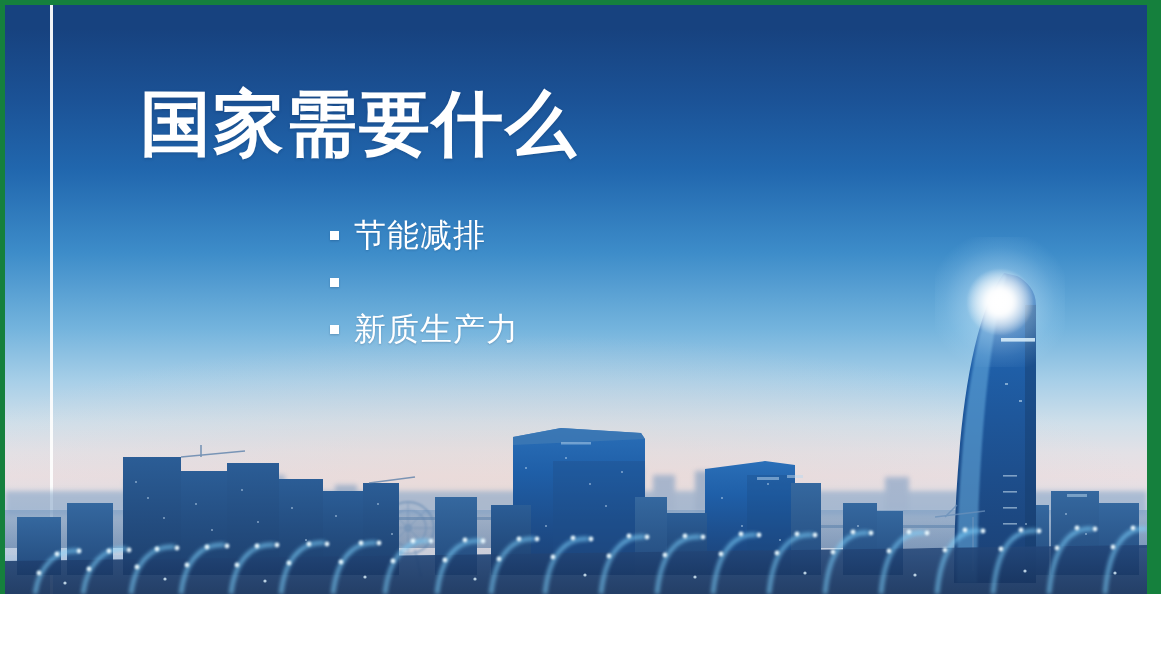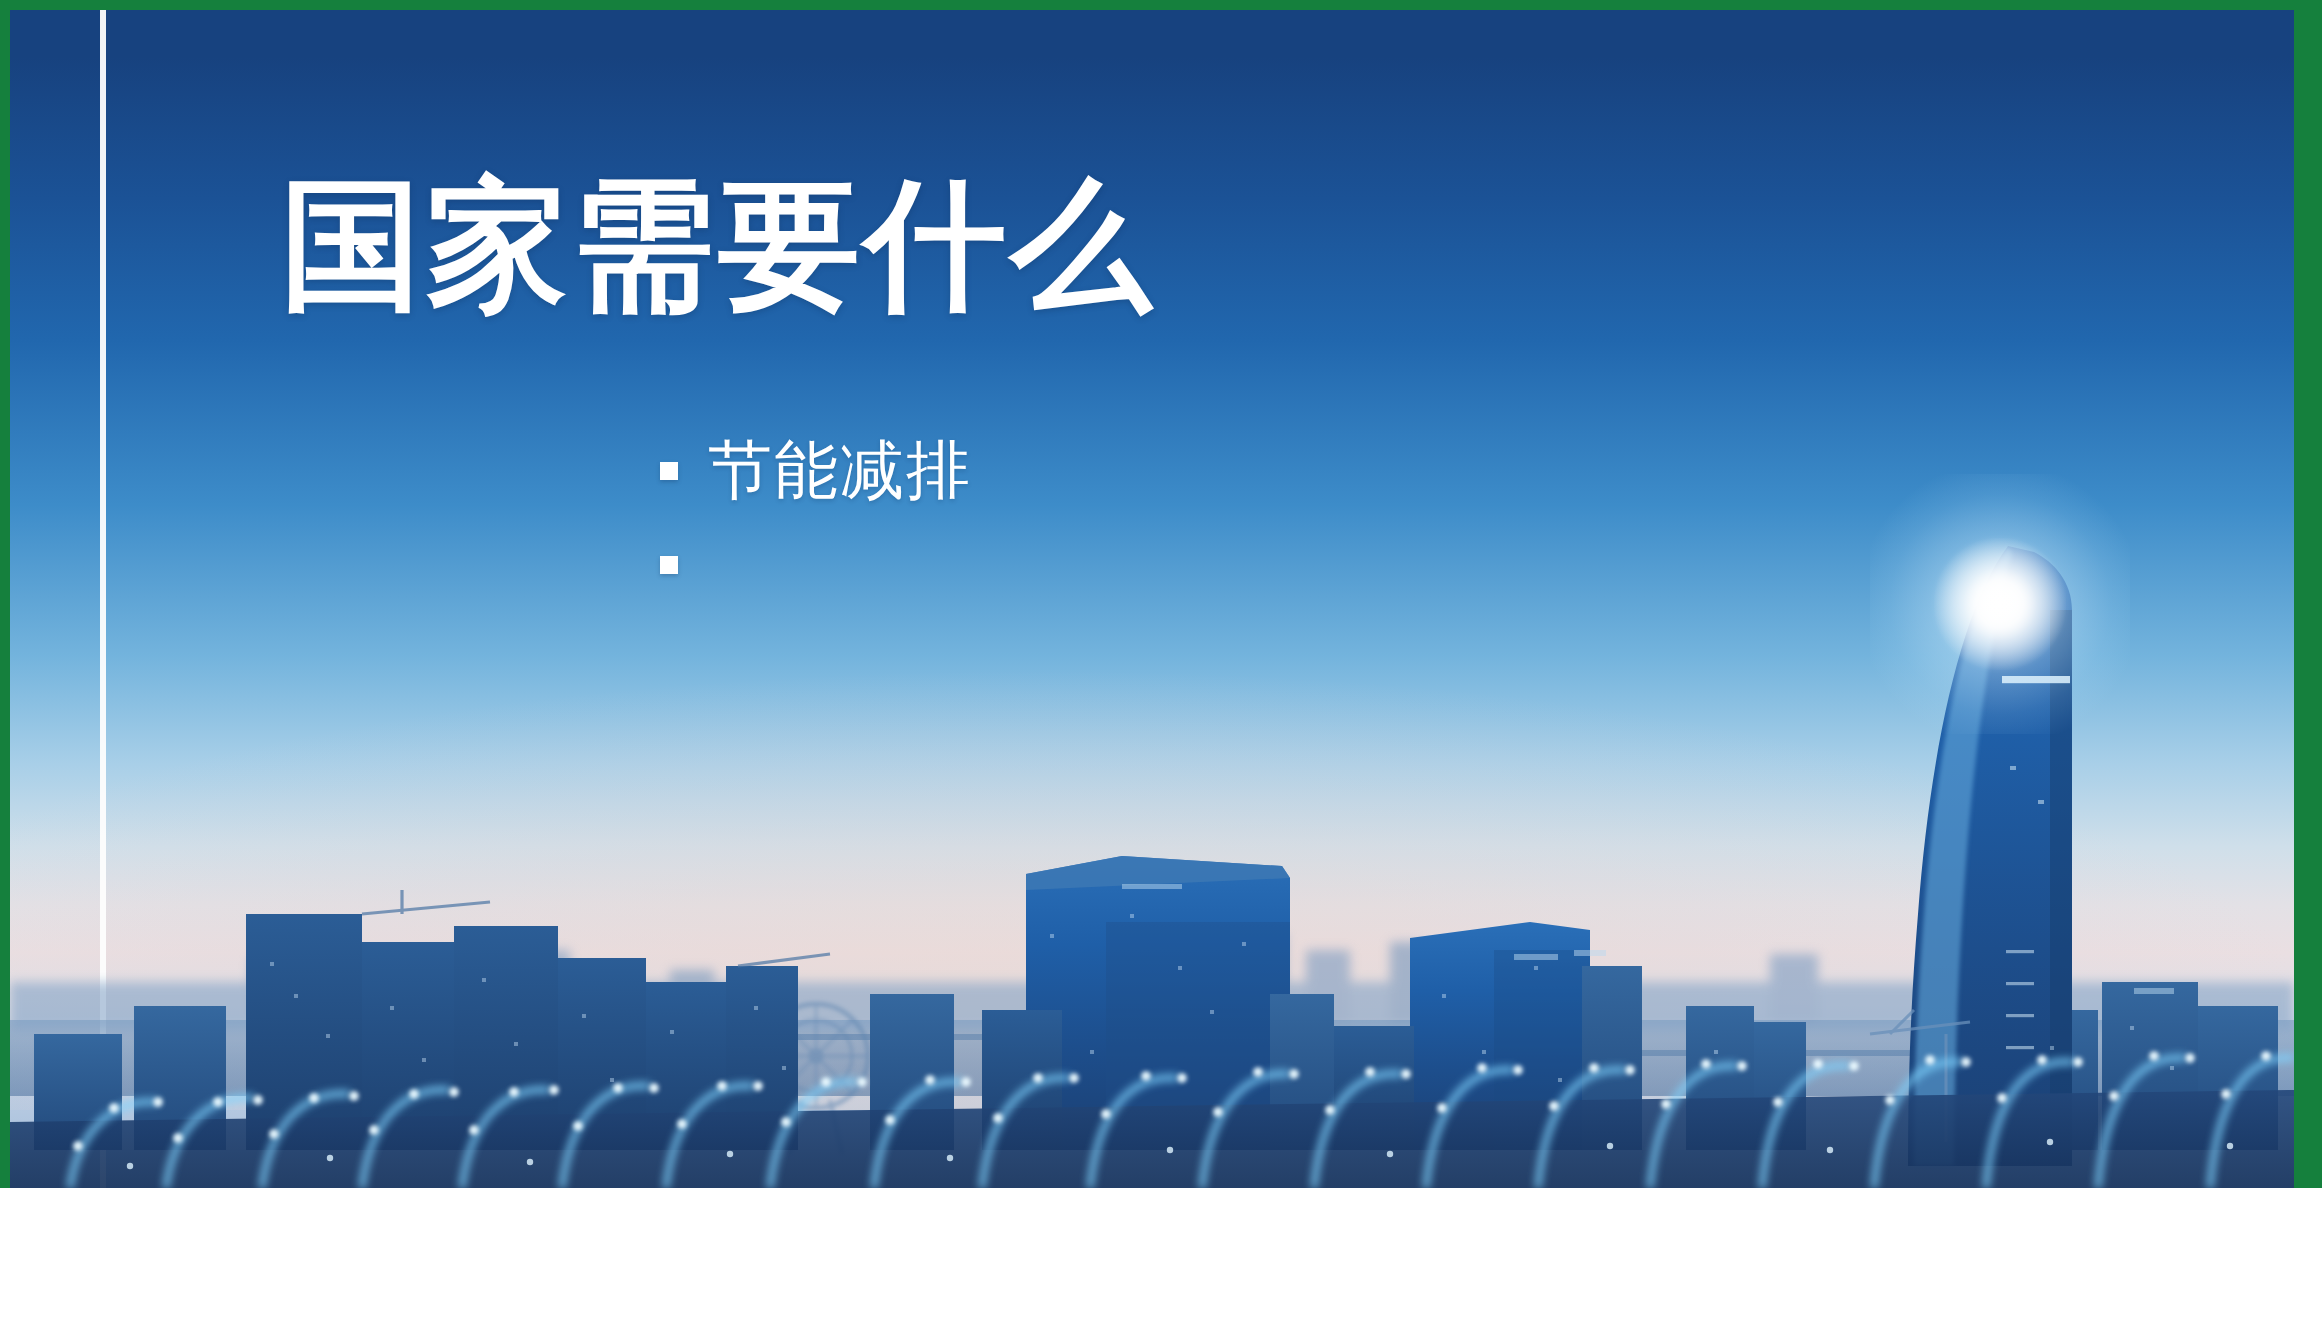--- a/index.html
+++ b/index.html
@@ -397,19 +397,23 @@
   <div class="title">国家需要什么</div>
 
   <ul class="bullets">
     <li>
       <span class="bsq"></span>
       <span>节能减排</span>
     </li>
     <li>
       <span class="bsq"></span>
     </li>
+    <li>
+      <span class="bsq"></span>
+      <span>新质生产力</span>
+    </li>
   </ul>
 
   <div class="footer">
     
   </div>
 
 </div>
 
 </body></html>

